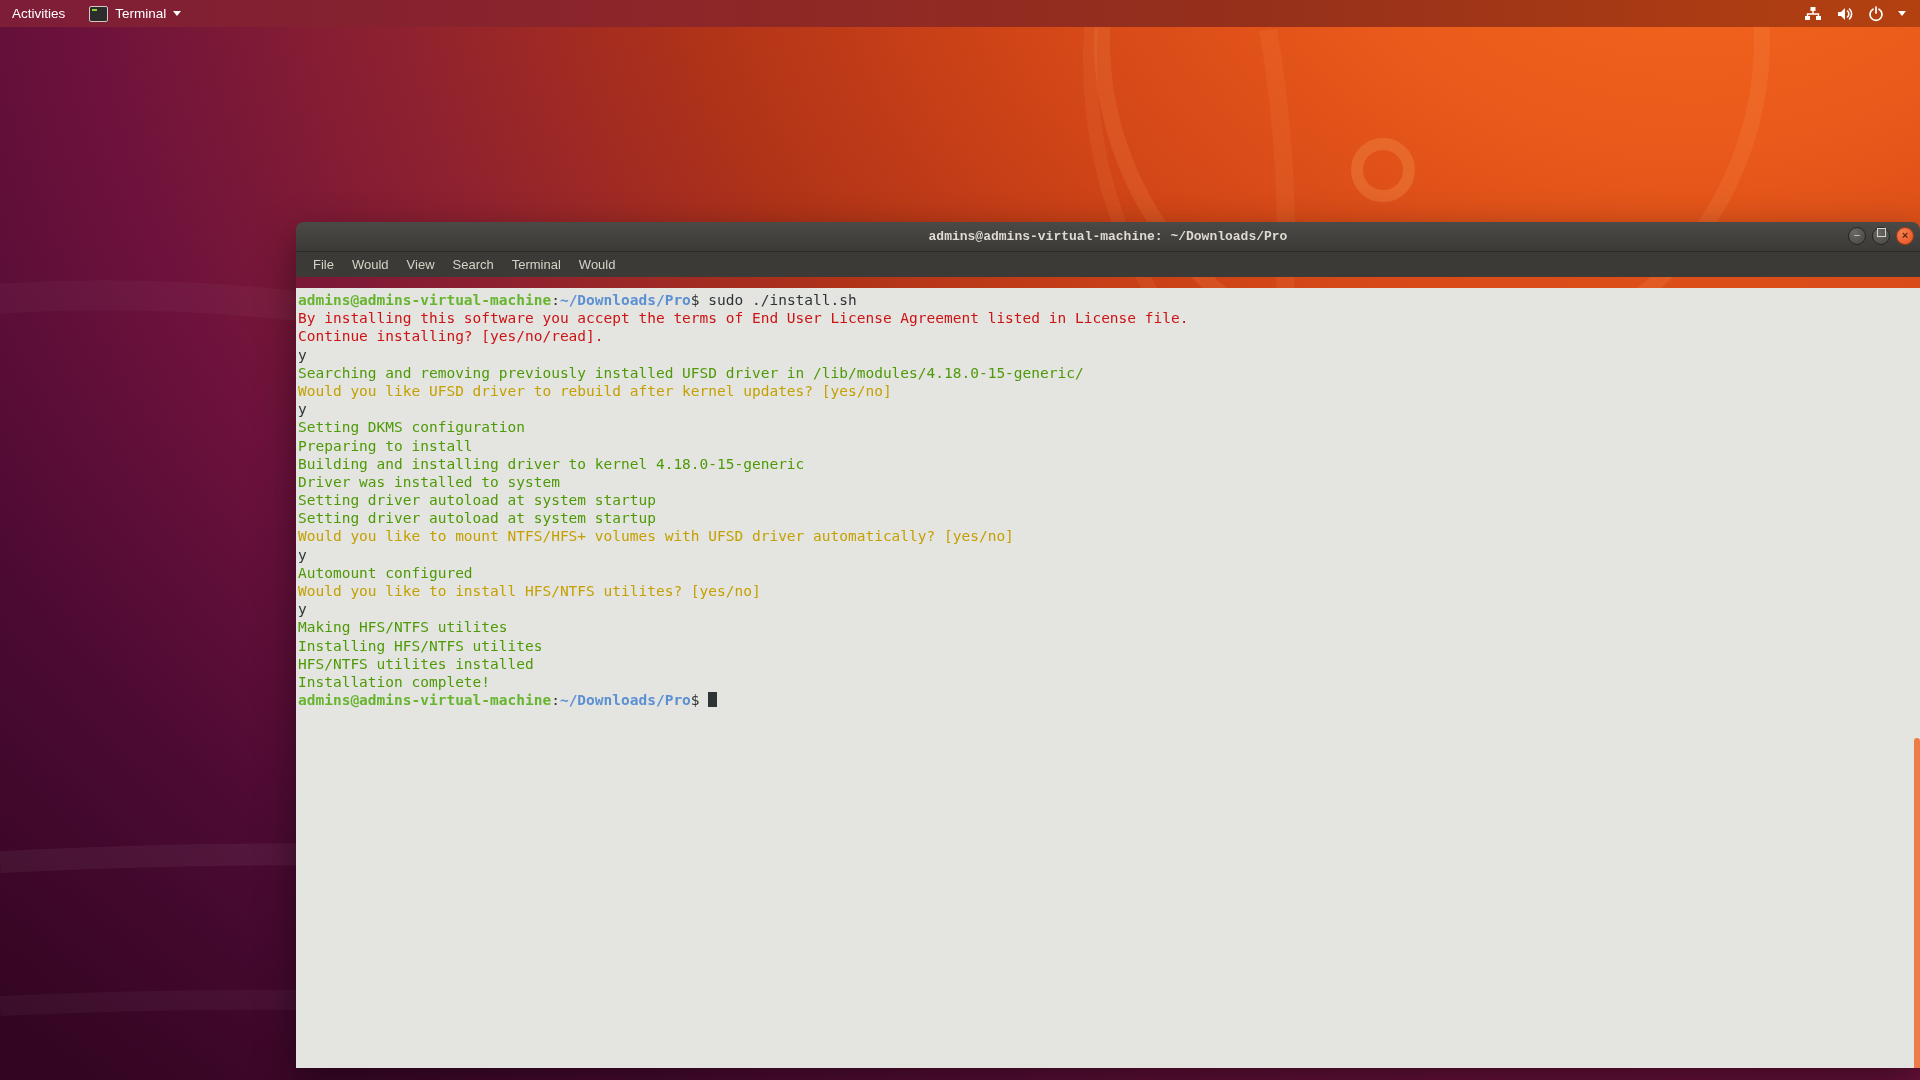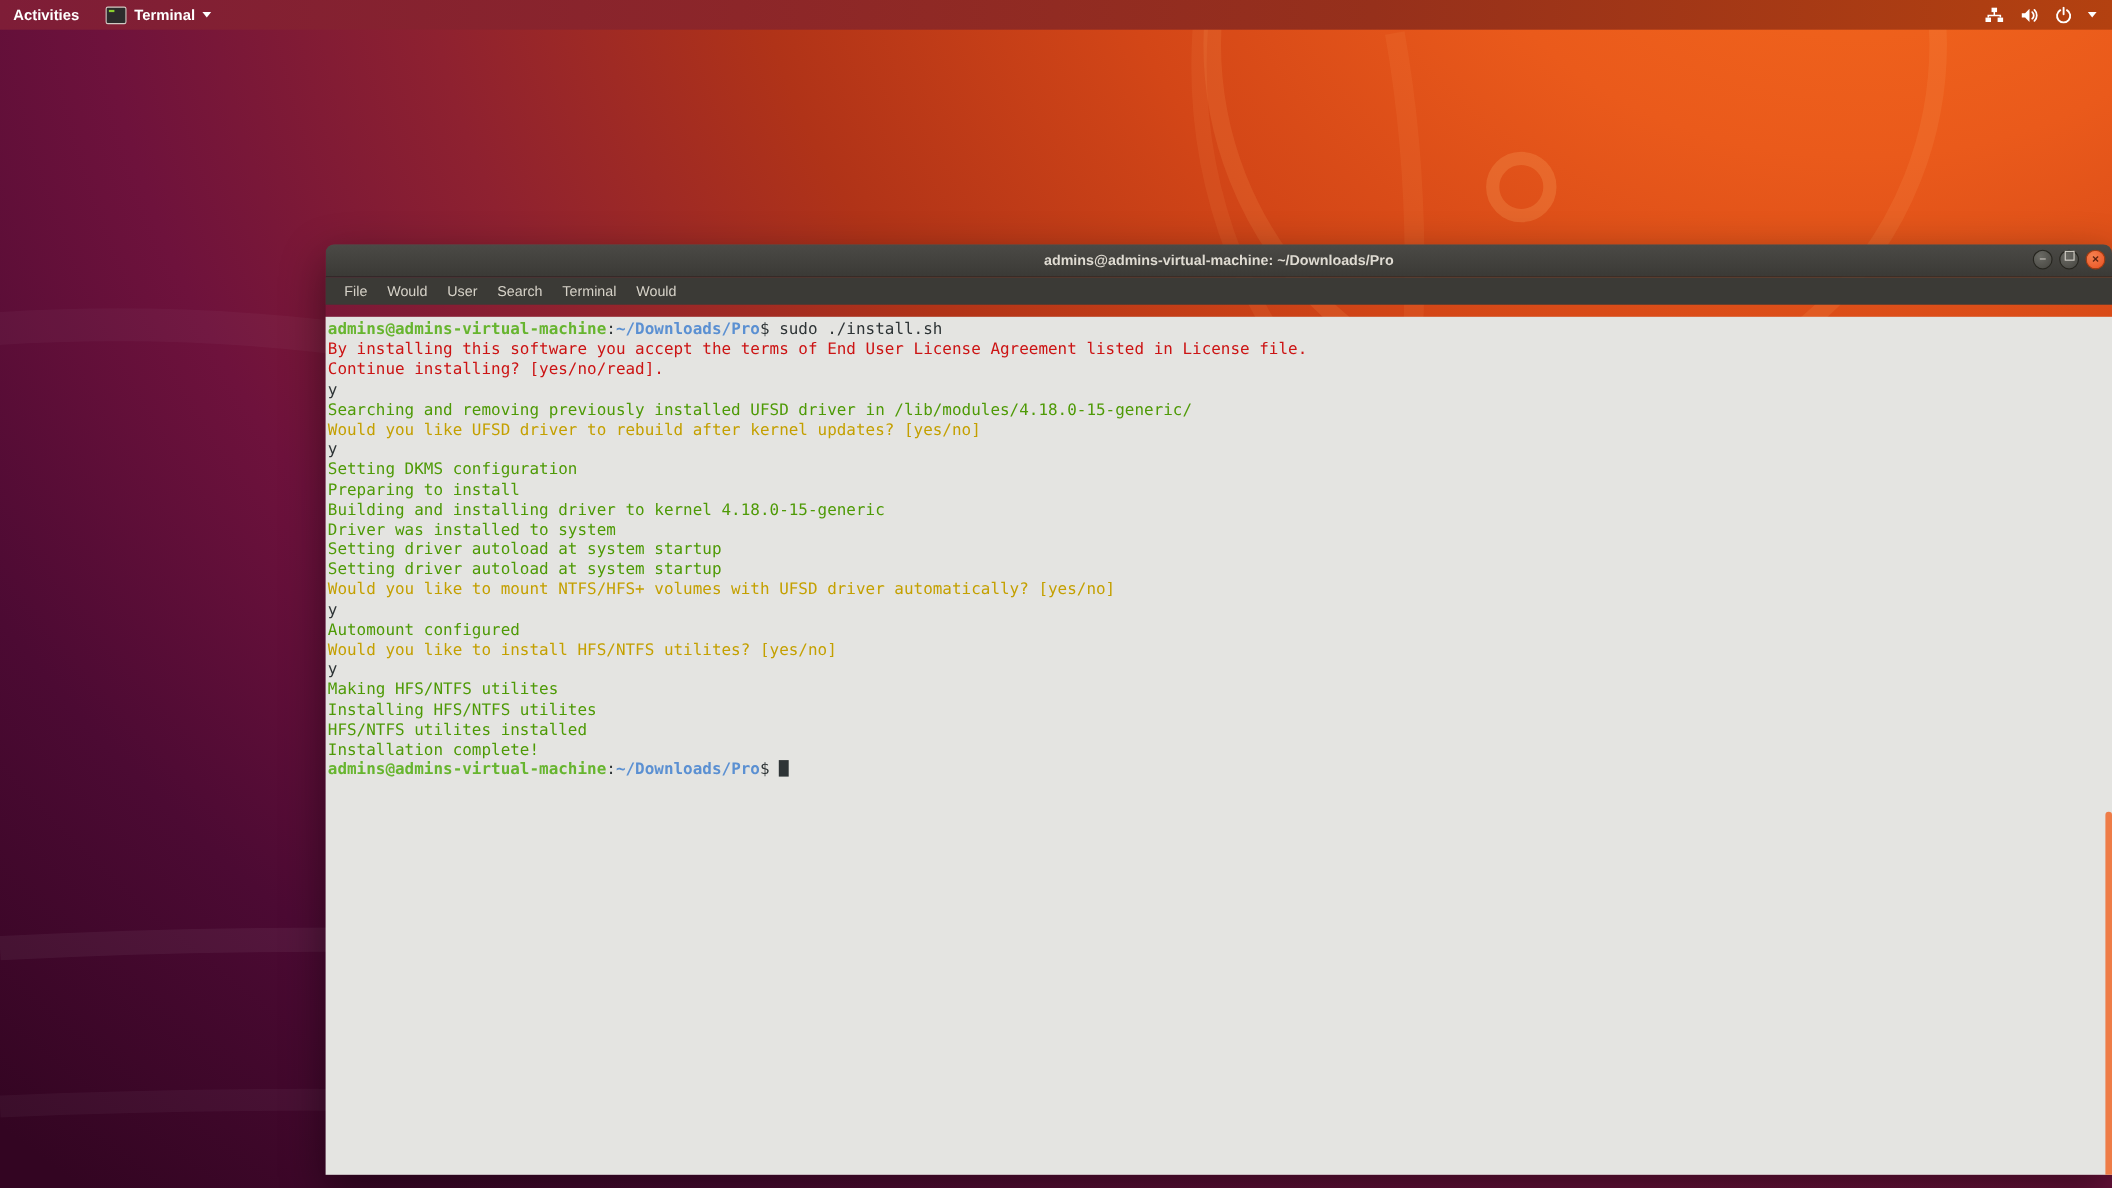--- a/index.html
+++ b/index.html
@@ -15,39 +15,40 @@
       radial-gradient(ellipse 2300px 1700px at 88% -12%,
         #f4691d 0%, #ea5a1b 16%, #d34617 30%, #b03318 44%,
         #8e2130 57%, #6e123c 70%, #4c0a33 84%, #330522 100%);
   }
   .wallpaper svg{position:absolute;inset:0;}
   
   .topbar{
     position:absolute;left:0;top:0;width:1920px;height:27px;
     background:linear-gradient(90deg,#7e1d37 0%,#8c2629 35%,#96301b 65%,#b34110 100%);
     color:#ffffff;display:flex;align-items:flex-start;
-    font-size:13.5px;font-weight:bold;
+    font-size:13.5px;font-weight:normal;
   }
   .tb-item{padding:0 12px;height:27px;display:flex;align-items:center;gap:7px;cursor:default;}
   .tb-clock{position:absolute;left:0;right:0;text-align:center;pointer-events:none;}
   .tb-right{position:absolute;right:6px;top:0;height:27px;display:flex;align-items:center;gap:14px;padding:0 8px;}
   .caret{width:0;height:0;border-left:4px solid transparent;border-right:4px solid transparent;border-top:5px solid #fff;display:inline-block;}
   .term-glyph{width:17px;height:14px;background:#2c2c2c;border:1px solid #cfc9c2;border-radius:2px;position:relative;}
   .term-glyph:before{content:"";position:absolute;left:2px;top:2px;width:5px;height:2px;background:#8bd12f;}
   
   .window{
     position:absolute;left:296px;top:222px;width:1624px;height:846px;
     border-radius:8px 8px 0 0;
     box-shadow:0 14px 40px rgba(0,0,0,.45);
   }
   .titlebar{
     position:absolute;left:0;top:0;right:0;height:29px;
     background:linear-gradient(#4b4a46,#3b3a36);
     border-radius:8px 8px 0 0;
     border-bottom:1px solid #2c2b28;
+    font-family:Liberation Mono, monospace;
   }
   .title{
     position:absolute;left:0;right:0;top:0;height:29px;line-height:29px;
     text-align:center;color:#dfdbd2;font-size:13px;font-weight:bold;
   }
   .win-controls{position:absolute;right:6px;top:5px;display:flex;gap:6px;}
   .wbtn{
     width:18px;height:18px;border-radius:50%;
     background:radial-gradient(circle at 35% 30%,#6a6a64,#45443f);
     border:1px solid #26251f;box-sizing:border-box;
@@ -131,21 +132,21 @@
     <div class="title">admins@admins-virtual-machine: ~/Downloads/Pro</div>
     <div class="win-controls">
       <div class="wbtn"><span>−</span></div>
       <div class="wbtn"><span class="sq"></span></div>
       <div class="wbtn close"><span>×</span></div>
     </div>
   </div>
   <div class="menubar">
       <div class="menu-item">File</div>
       <div class="menu-item">Would</div>
-      <div class="menu-item">User</div>
+      <div class="menu-item">View</div>
       <div class="menu-item">Search</div>
       <div class="menu-item">Terminal</div>
       <div class="menu-item">Would</div>
     </div>
   <div class="terminal">
     <div class="term-text"><div class="term-line"><span class="b" style="color: rgb(103, 181, 47);">admins@admins-virtual-machine</span><span style="color: rgb(46, 52, 54);">:</span><span class="b" style="color: rgb(91, 144, 210);">~/Downloads/Pro</span><span style="color: rgb(46, 52, 54);">$ sudo ./install.sh</span></div><div class="term-line"><span style="color: rgb(204, 20, 20);">By installing this software you accept the terms of End User License Agreement listed in License file.</span></div><div class="term-line"><span style="color: rgb(204, 20, 20);">Continue installing? [yes/no/read].</span></div><div class="term-line"><span style="color: rgb(46, 52, 54);">y</span></div><div class="term-line"><span style="color: rgb(78, 154, 6);">Searching and removing previously installed UFSD driver in /lib/modules/4.18.0-15-generic/</span></div><div class="term-line"><span style="color: rgb(196, 160, 0);">Would you like UFSD driver to rebuild after kernel updates? [yes/no]</span></div><div class="term-line"><span style="color: rgb(46, 52, 54);">y</span></div><div class="term-line"><span style="color: rgb(78, 154, 6);">Setting DKMS configuration</span></div><div class="term-line"><span style="color: rgb(78, 154, 6);">Preparing to install</span></div><div class="term-line"><span style="color: rgb(78, 154, 6);">Building and installing driver to kernel 4.18.0-15-generic</span></div><div class="term-line"><span style="color: rgb(78, 154, 6);">Driver was installed to system</span></div><div class="term-line"><span style="color: rgb(78, 154, 6);">Setting driver autoload at system startup</span></div><div class="term-line"><span style="color: rgb(78, 154, 6);">Setting driver autoload at system startup</span></div><div class="term-line"><span style="color: rgb(196, 160, 0);">Would you like to mount NTFS/HFS+ volumes with UFSD driver automatically? [yes/no]</span></div><div class="term-line"><span style="color: rgb(46, 52, 54);">y</span></div><div class="term-line"><span style="color: rgb(78, 154, 6);">Automount configured</span></div><div class="term-line"><span style="color: rgb(196, 160, 0);">Would you like to install HFS/NTFS utilites? [yes/no]</span></div><div class="term-line"><span style="color: rgb(46, 52, 54);">y</span></div><div class="term-line"><span style="color: rgb(78, 154, 6);">Making HFS/NTFS utilites</span></div><div class="term-line"><span style="color: rgb(78, 154, 6);">Installing HFS/NTFS utilites</span></div><div class="term-line"><span style="color: rgb(78, 154, 6);">HFS/NTFS utilites installed</span></div><div class="term-line"><span style="color: rgb(78, 154, 6);">Installation complete!</span></div><div class="term-line"><span class="b" style="color: rgb(103, 181, 47);">admins@admins-virtual-machine</span><span style="color: rgb(46, 52, 54);">:</span><span class="b" style="color: rgb(91, 144, 210);">~/Downloads/Pro</span><span style="color: rgb(46, 52, 54);">$ </span><span class="cursor"></span></div></div>
     <div class="scroll-thumb"></div>
   </div>
 </div>
 

